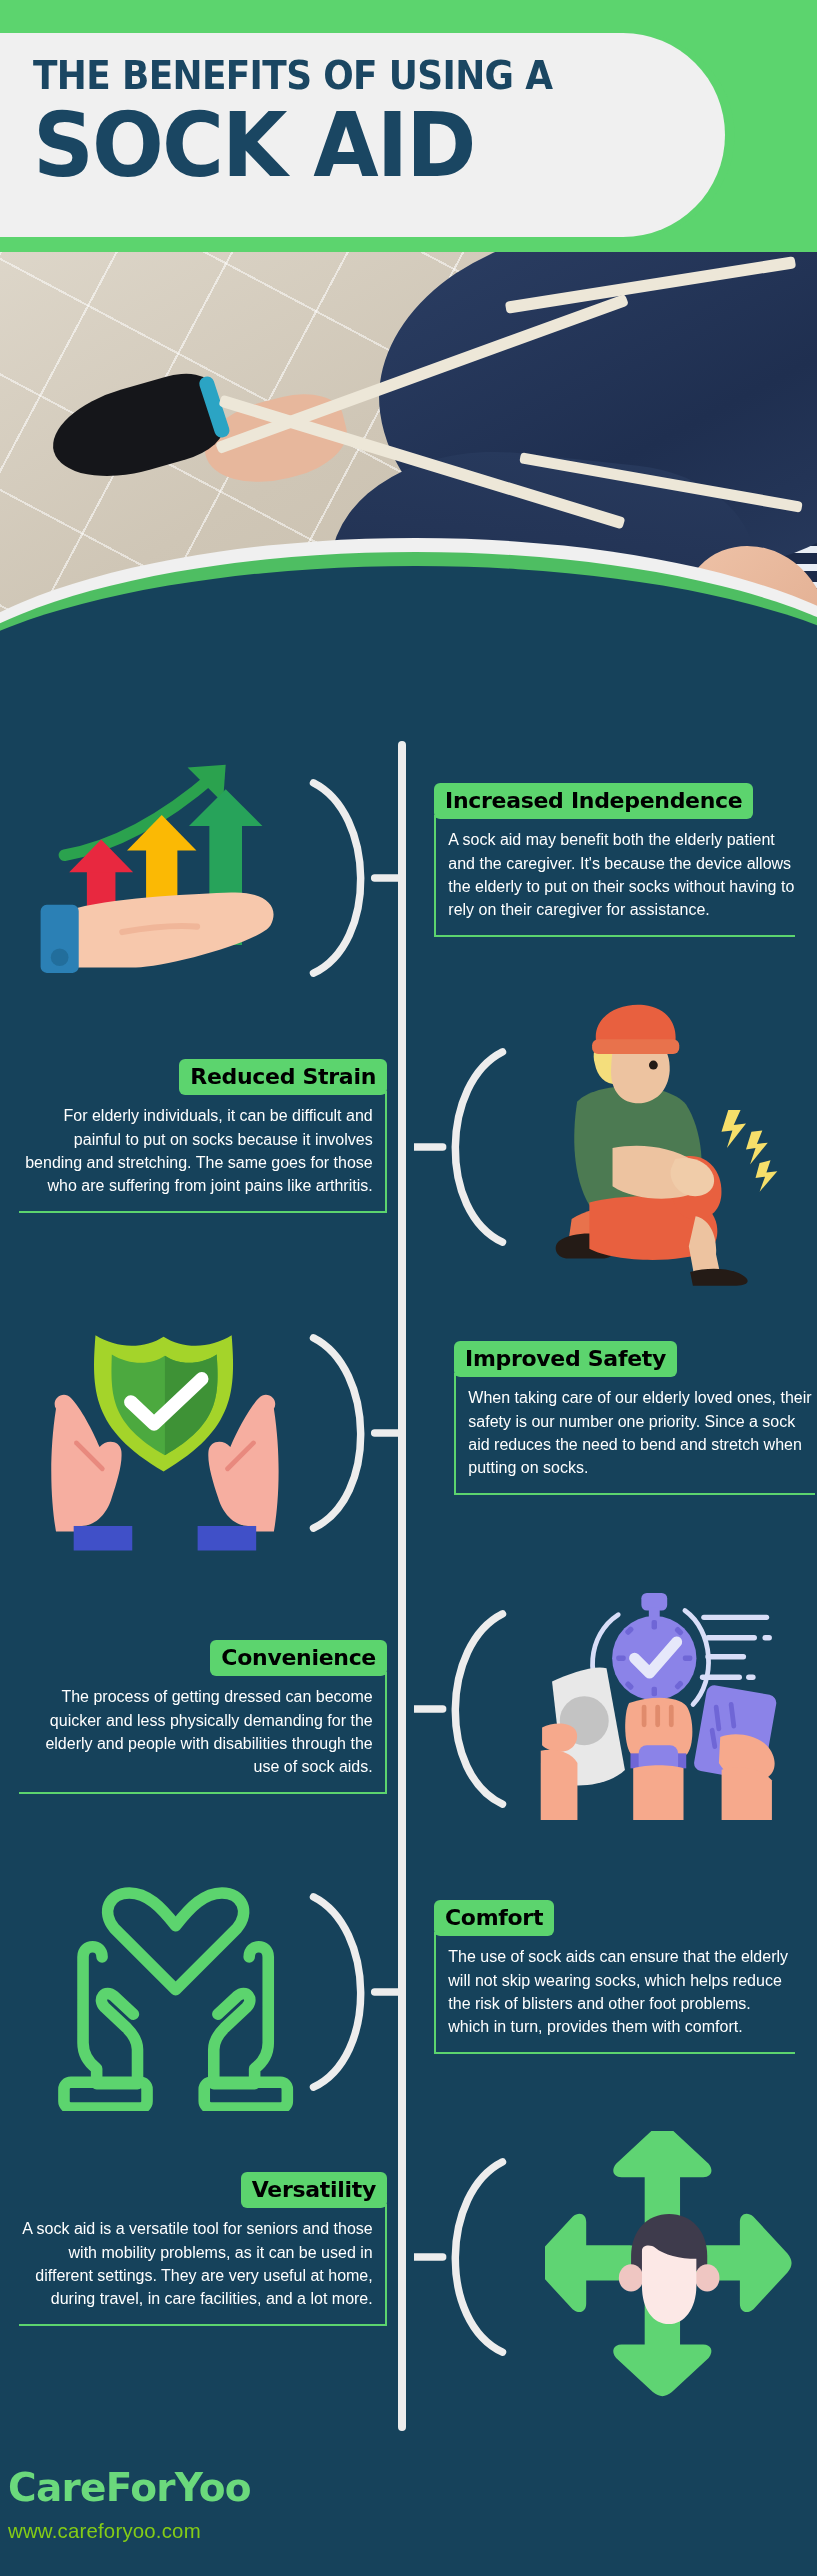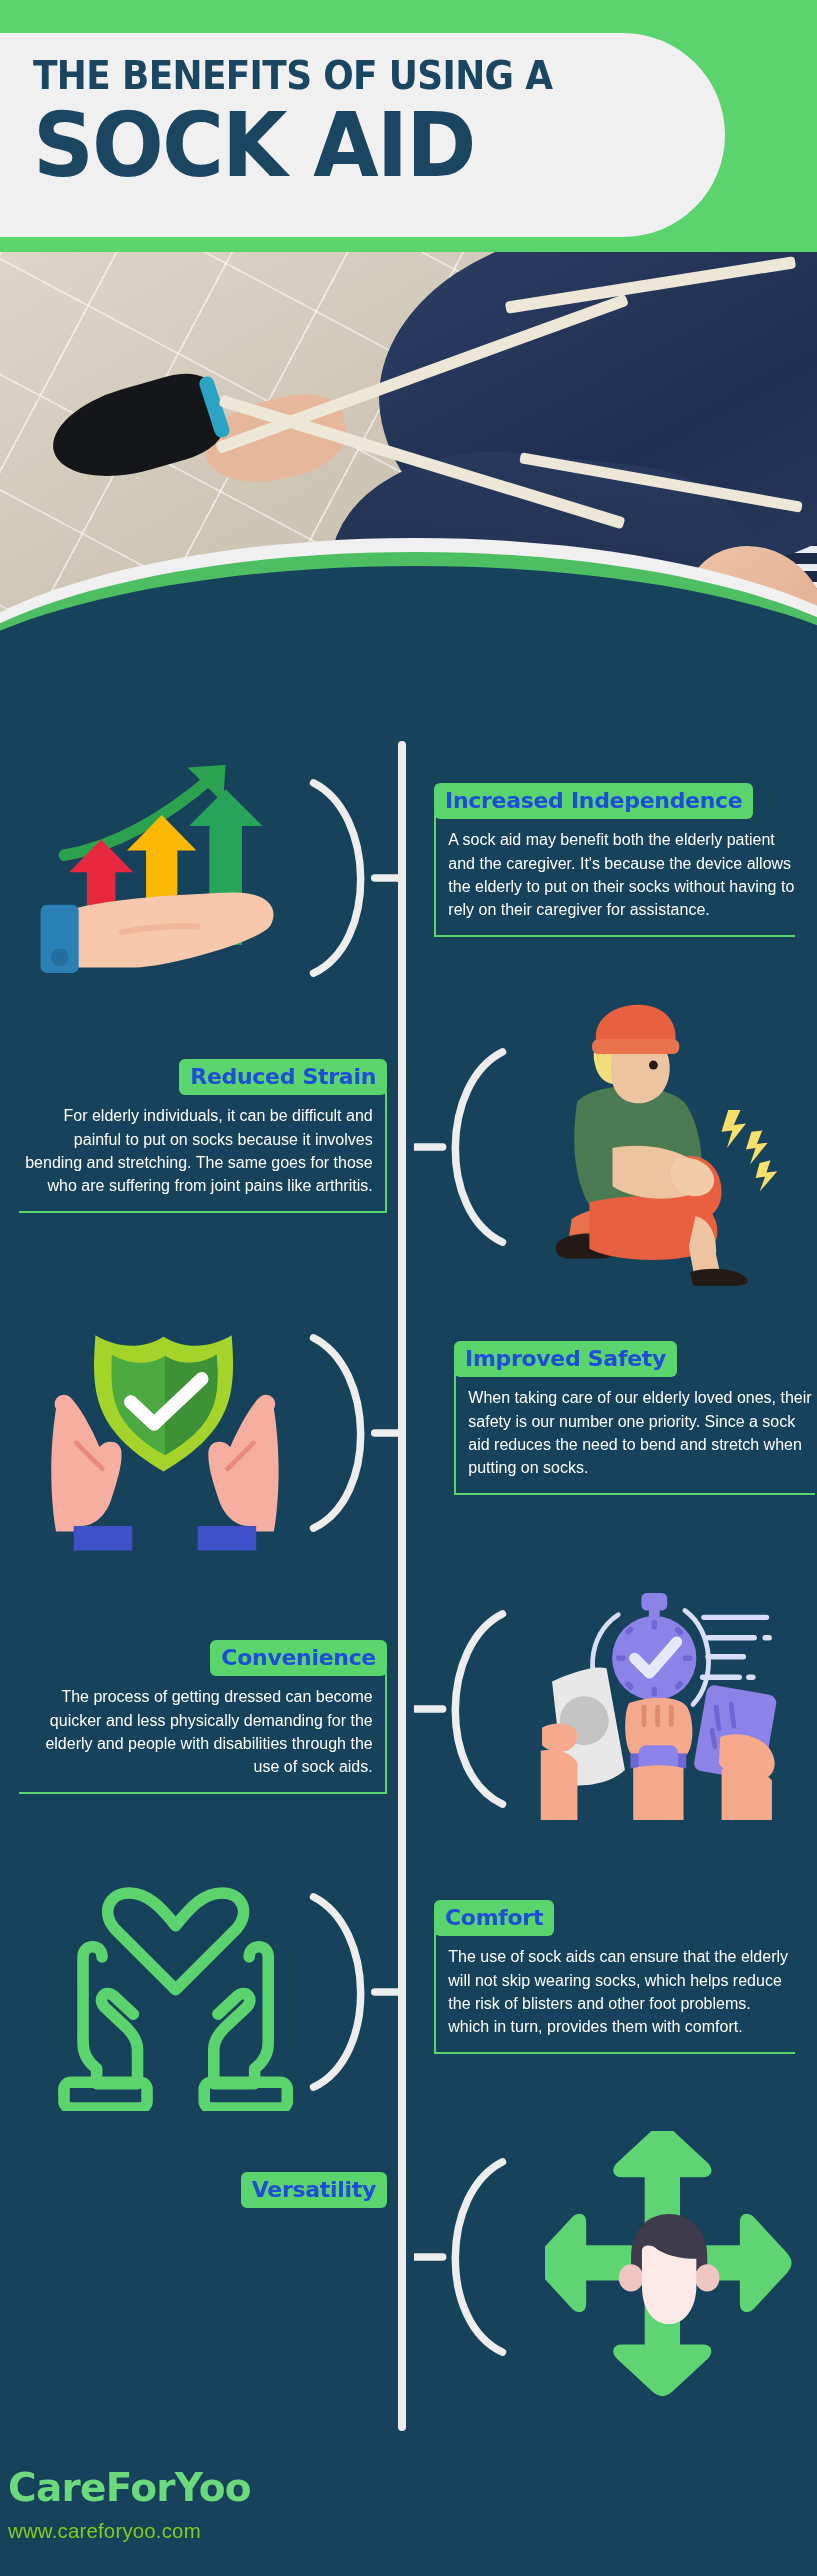--- a/index.html
+++ b/index.html
@@ -122,21 +122,21 @@
   
   .timeline {
     position:absolute; left:398px; top:741px; width:8.2px; height:1690px;
     background:#EDEDED; border-radius:4.1px; z-index:2;
   }
 
   
   .row { position:absolute; left:0; width:817px; }
   .card { position:absolute; width:361px; }
   .card .hdr {
-    display:inline-block; background:#5CD46E; color:#1d4ed8;
+    display:inline-block; background:#5CD46E; color:#000000;
     font-family:"DejaVu Sans", sans-serif; font-weight:bold;
     font-size:22px; letter-spacing:-0.3px;
     padding:4.8px 11px 6.1px 11px; border-radius:6.1px;
     position:relative; z-index:2;
   }
   .card .bodybox {
     border:2.7px solid #5CD46E; margin-top:-4.1px;
     padding:13.6px 12.3px 13.6px 12.3px;
     color:#FFFFFF; font-size:16px; line-height:1.45;
   }
@@ -394,20 +394,21 @@
     </div>
     <div class="card right" style="left:434px; top:0;">
       <div class="hdr">Comfort</div>
       <div class="bodybox">The use of sock aids can ensure that the elderly will not skip wearing socks, which helps reduce the risk of blisters and other foot problems. which in turn, provides them with comfort.</div>
     </div>
   </div>
 
   <div class="row" style="top:2172px;">
     <div class="card left" style="left:19px; top:0; width:368px;">
       <div class="hdr">Versatility</div>
+      <div class="bodybox">A sock aid is a versatile tool for seniors and those with mobility problems, as it can be used in different settings. They are very useful at home, during travel, in care facilities, and a lot more.</div>
     </div>
     <div class="bracket" style="left:414px; top:-17px;">
       <svg width="109" height="204" viewBox="0 0 160 300">
         <path d="M130 10 C40 55 35 245 130 290" stroke="#EDEDED" stroke-width="11" fill="none" stroke-linecap="round"></path>
         <path d="M0 150 L42 150" stroke="#EDEDED" stroke-width="11" stroke-linecap="round"></path>
       </svg>
     </div>
     <div class="iconbox" style="left:545px; top:-41px; width:266px; height:272px;">
       <svg width="266" height="272" viewBox="0 0 390 400">
 

